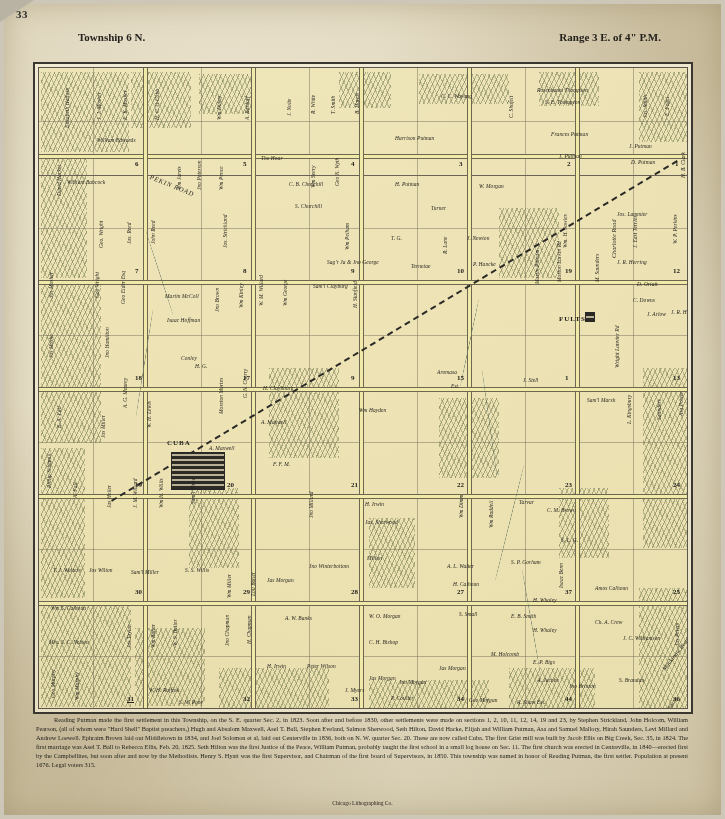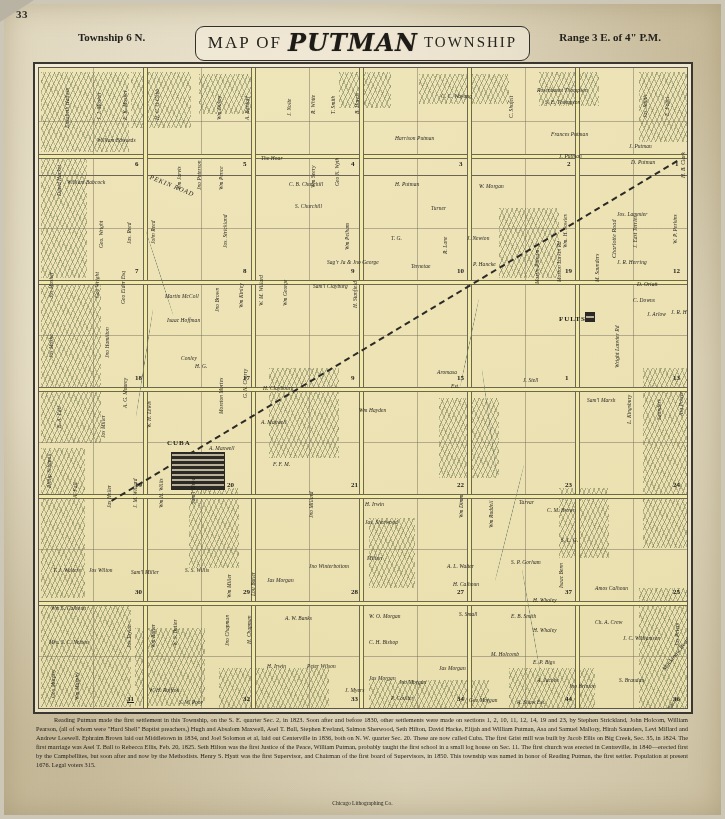--- a/index.html
+++ b/index.html
@@ -224,25 +224,20 @@
 
 <div id="page">
   <div class="paper"></div>
   <div class="tear"></div>
 
   <div class="page-num">33</div>
 
   <div class="twp-left">Township 6 N.</div>
   <div class="twp-right">Range 3 E. of 4" P.M.</div>
 
-  <div class="title-wrap">
-    <div class="title-box">
-      <span class="t-of">MAP OF</span><span class="t-name">PUTMAN</span><span class="t-twp">TOWNSHIP</span>
-    </div>
-  </div>
 
   <div class="map-frame">
     <div class="map-inner">
 
       <div class="tint-y" style="left:0;top:0;width:650px;height:642px;"></div>
 
       <div class="woods" style="left:2px;top:4px;width:88px;height:80px;"></div>
       <div class="woods" style="left:92px;top:4px;width:60px;height:56px;"></div>
       <div class="woods" style="left:160px;top:6px;width:56px;height:40px;"></div>
       <div class="woods" style="left:300px;top:4px;width:52px;height:36px;"></div>

